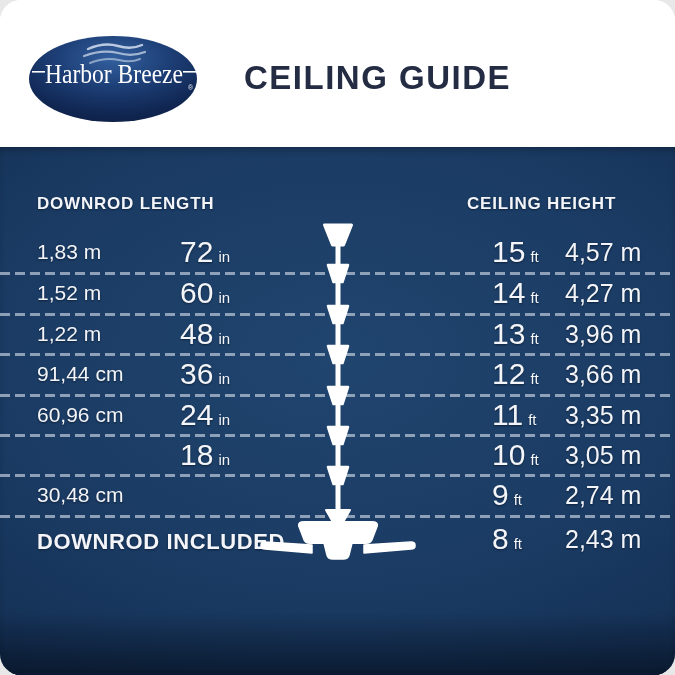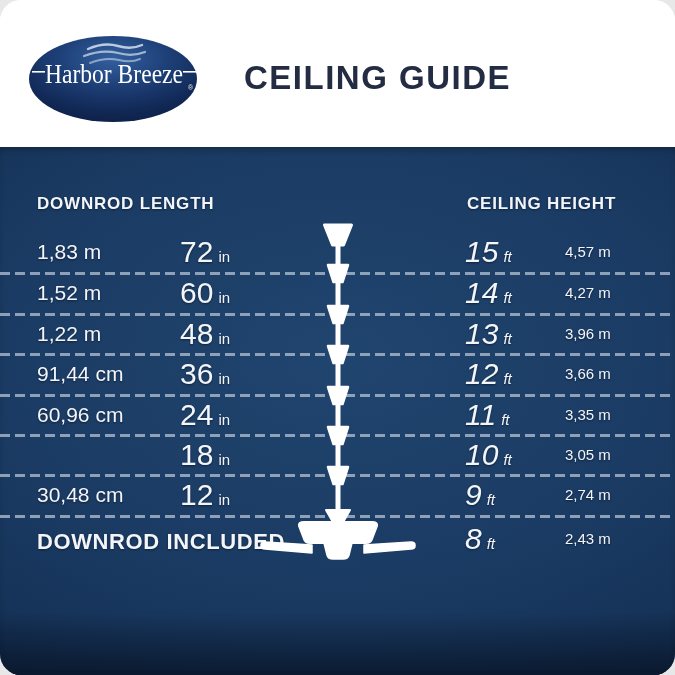--- a/index.html
+++ b/index.html
@@ -37,22 +37,22 @@
     position:absolute;left:0;width:675px;height:2.5px;opacity:.75;
     background:repeating-linear-gradient(to right,#b4c2d4 0px,#b4c2d4 10px,transparent 10px,transparent 15px);
   }
   .row{position:absolute;left:0;width:672px;height:40px;}
   .cell{
     position:absolute;top:0;line-height:40px;white-space:nowrap;
     text-shadow:0 1px 2px rgba(4,12,28,.55);
   }
   .cell.metric{left:37px;font-size:21px;}
   .cell.imperial{left:180px;}
-  .cell.feet{left:465px;font-style:italic;}
-  .cell.meters{left:565px;font-size:15px;}
+  .cell.feet{left:492px;}
+  .cell.meters{left:565px;font-size:25px;}
   .big{font-size:30px;}
   .unit{font-size:15px;margin-left:5px;}
   .included-label{
     position:absolute;left:37px;top:386px;height:18px;line-height:18px;
     font-size:22px;font-weight:bold;letter-spacing:.6px;white-space:nowrap;
     text-shadow:0 1px 2px rgba(4,12,28,.5);
   }
   .row8{position:absolute;left:0;top:370px;width:675px;height:44px;}
   .row8 .cell{line-height:44px;}
   .rodsvg{position:absolute;left:258px;top:75px;width:160px;height:348px;}
@@ -130,21 +130,20 @@
       <div class="cell feet"><span class="big">11</span><span class="unit">ft</span></div>
       <div class="cell meters"><span>3,35 m</span></div>
     </div>
     <div class="row" style="top:288px">
       <div class="cell imperial"><span class="big">18</span><span class="unit">in</span></div>
       <div class="cell feet"><span class="big">10</span><span class="unit">ft</span></div>
       <div class="cell meters"><span>3,05 m</span></div>
     </div>
     <div class="row" style="top:328px">
       <div class="cell metric"><span>30,48 cm</span></div>
-      <div class="cell imperial"><span class="big">12</span><span class="unit">in</span></div>
       <div class="cell feet"><span class="big">9</span><span class="unit">ft</span></div>
       <div class="cell meters"><span>2,74 m</span></div>
     </div>
 
     <div class="row8">
       <div class="cell feet"><span class="big">8</span><span class="unit">ft</span></div>
       <div class="cell meters"><span>2,43 m</span></div>
     </div>
     <div class="included-label">DOWNROD INCLUDED</div>
 

